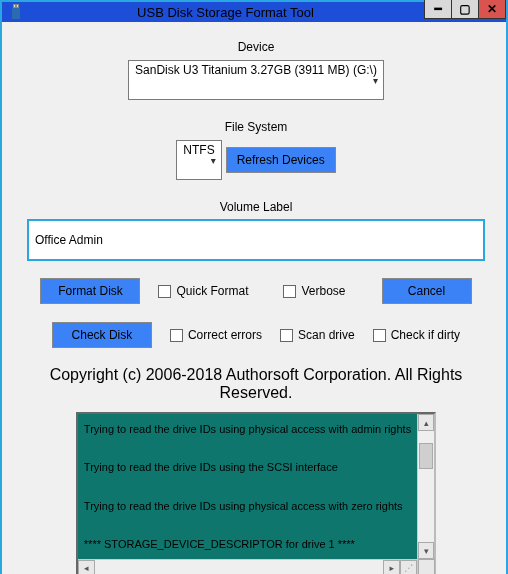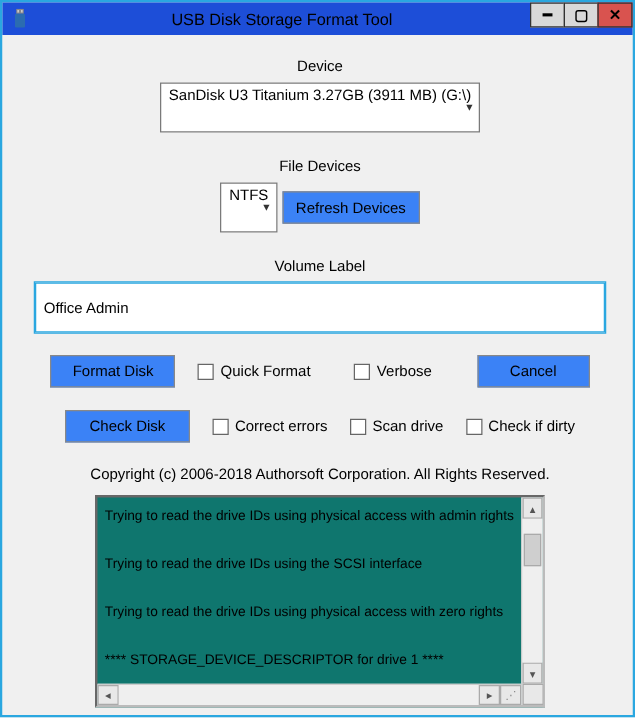--- a/index.html
+++ b/index.html
@@ -133,21 +133,21 @@
   }
   .chk {
     width: 13px;
     height: 13px;
     border: 1px solid #666;
     background: #fff;
   }
   .copyright {
     text-align: center;
     margin: 18px 0 10px 0;
-    font-size: 12px;
+    font-size: 16px;
   }
   .log-area {
     border: 2px inset #bbb;
     background: #0f766e;
     flex: 1;
     min-height: 150px;
     position: relative;
     display: flex;
   }
   .log-content {
@@ -245,21 +245,21 @@
     <div class="label">Device</div>
     <div class="select-wrap">
       <div class="select">
         <span>SanDisk U3 Titanium 3.27GB (3911 MB)  (G:\)</span>
       </div>
       <span class="select-arrow">▾</span>
     </div>
 
     <div class="spacer-md"></div>
 
-    <div class="label">File Devices</div>
+    <div class="label">File System</div>
     <div class="row-fs">
       <div class="select-wrap">
         <div class="select">
           <span>NTFS</span>
         </div>
         <span class="select-arrow">▾</span>
       </div>
       <div class="btn">
         <span>Refresh Devices</span>
       </div>

